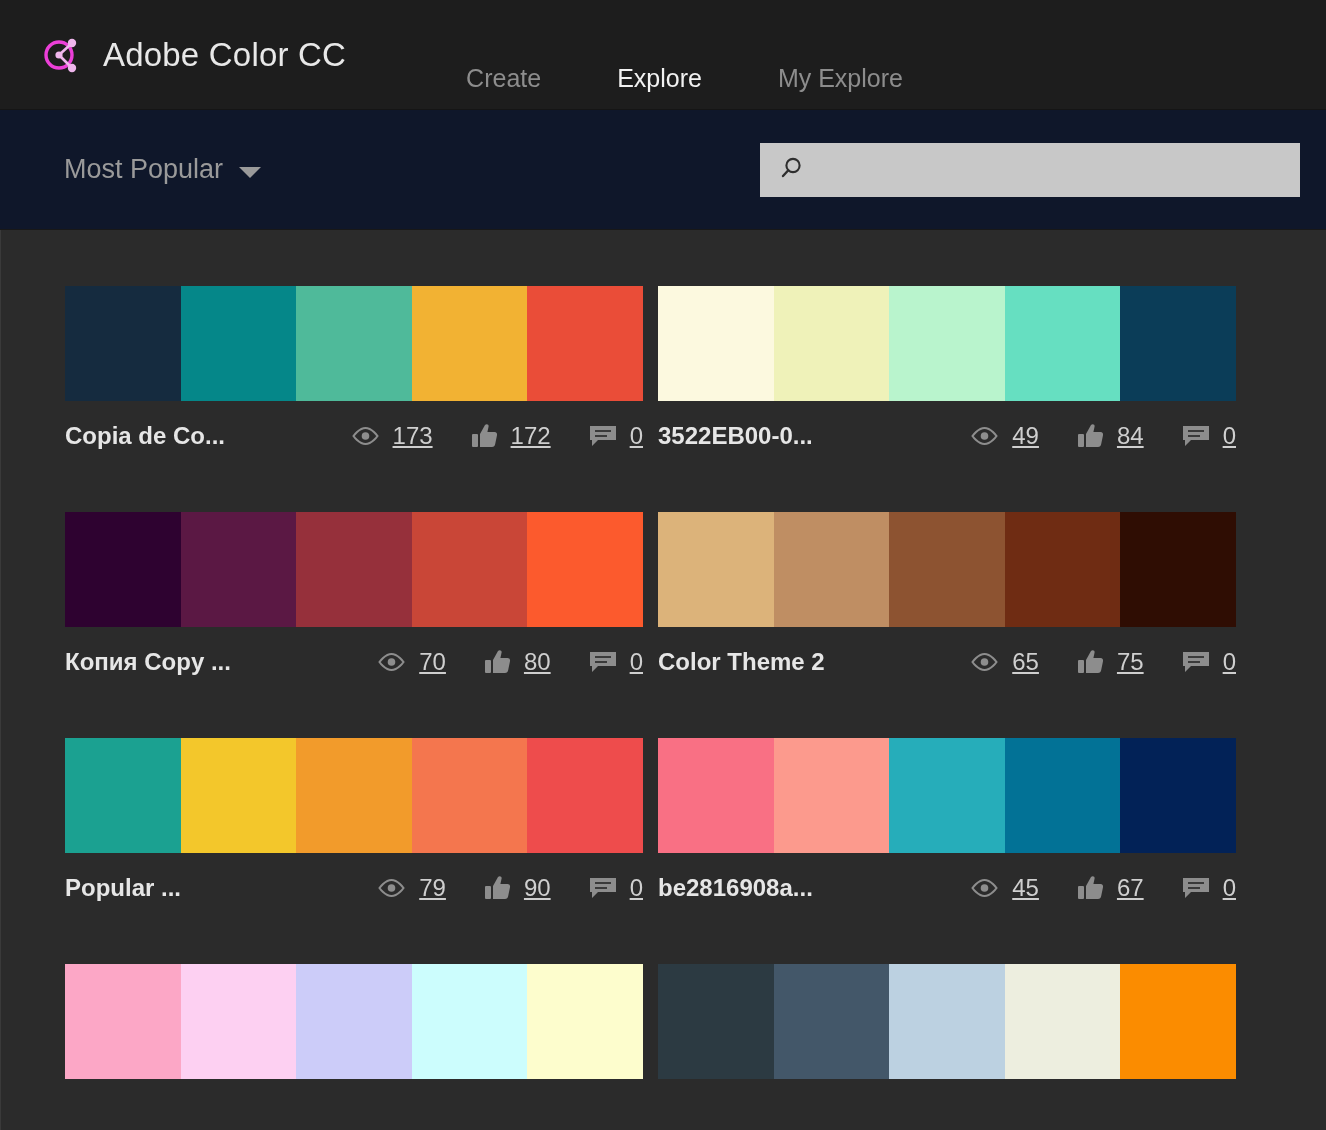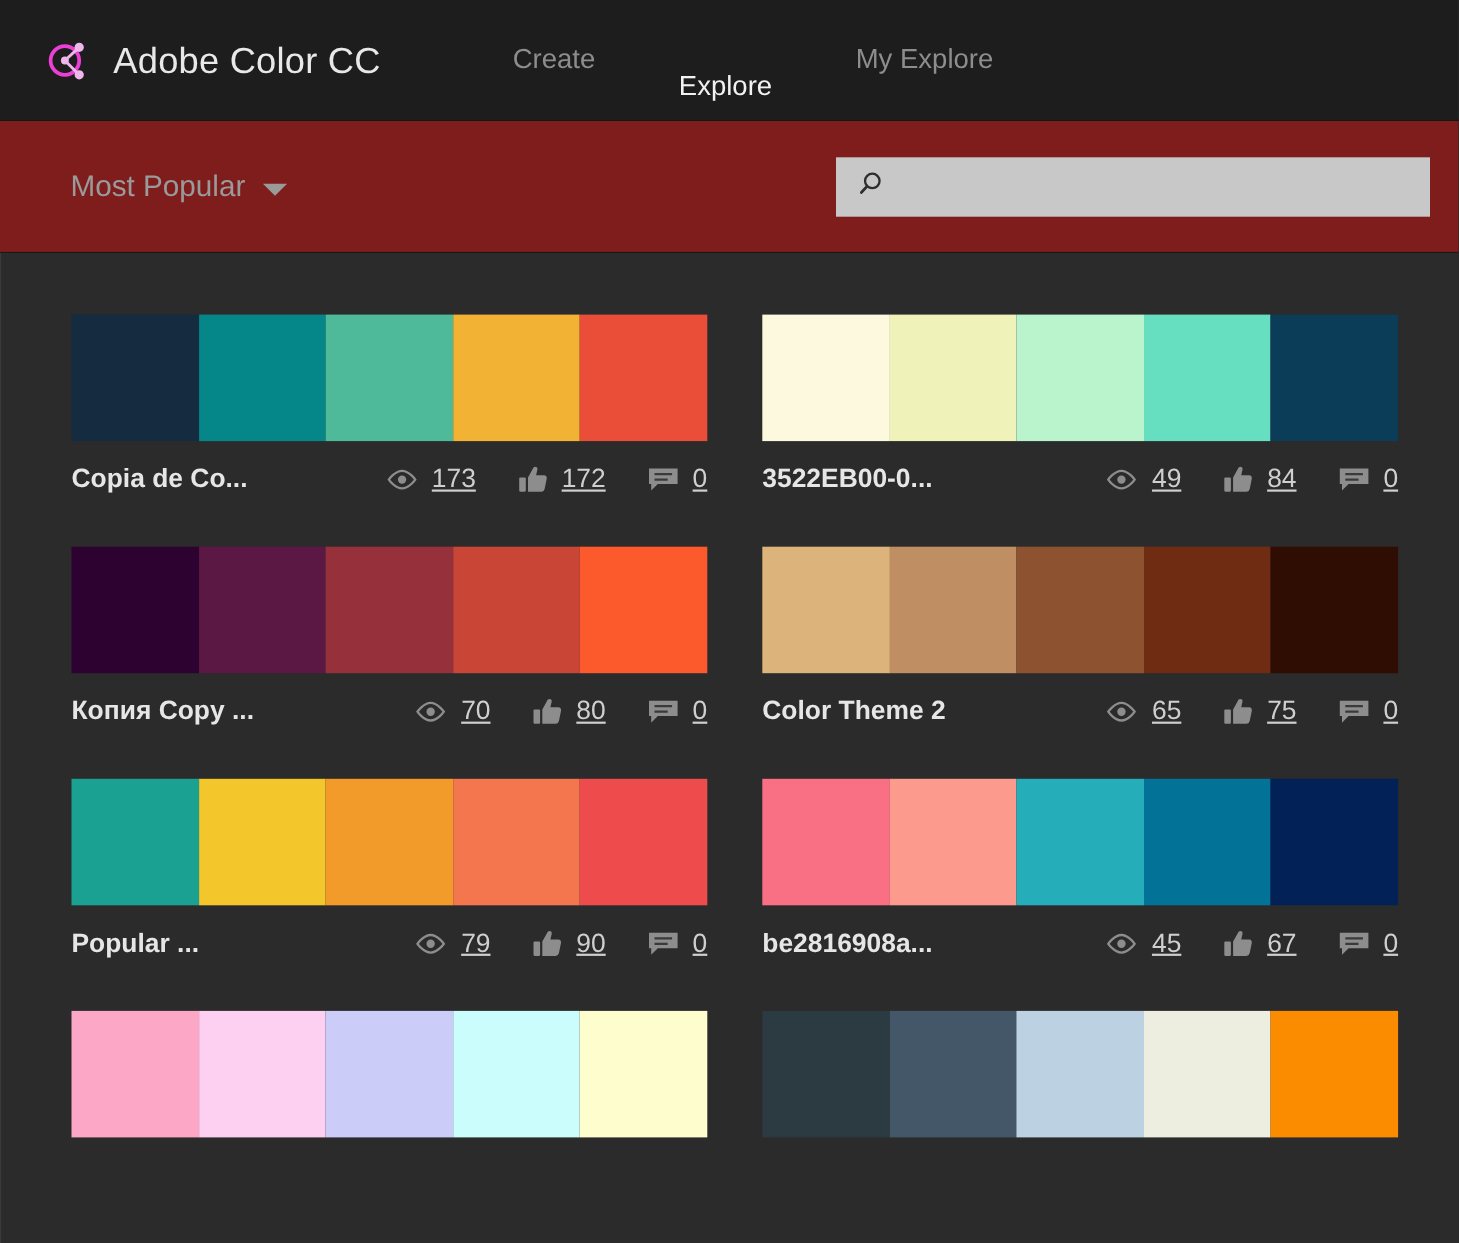--- a/index.html
+++ b/index.html
@@ -44,21 +44,21 @@
   .brand-title {
     font-size: 33px;
     color: #e8e8e8;
     font-weight: 400;
     letter-spacing: 0.2px;
     white-space: nowrap;
   }
 
   .nav {
     display: flex;
-    align-items: center;
+    align-items: flex-end;
     margin-left: 82px;
     gap: 0;
   }
   .nav-item {
     font-size: 25px;
     color: #8d8d8d;
     padding: 0 38px;
     white-space: nowrap;
     cursor: pointer;
   }
@@ -83,21 +83,21 @@
     grid-template-rows: repeat(3, 7px);
     gap: 5px;
     cursor: pointer;
   }
   .grid-icon i { background: #dcdcdc; display: block; width: 7px; height: 7px; }
   .cc-icon { width: 44px; height: 44px; cursor: pointer; }
 
   
   .filterbar {
     height: 120px;
-    background: #7f1d1d;
+    background: #0f172a;
     display: flex;
     align-items: center;
     padding: 0 26px 0 64px;
     flex: none;
     border-bottom: 1px solid #181818;
   }
   .sort-select {
     display: flex;
     align-items: center;
     gap: 16px;
@@ -143,20 +143,21 @@
     padding: 56px 0 0 0;
     overflow: hidden;
     border-left: 1px solid #3a3a3a;
   }
   .grid {
     display: grid;
     grid-template-columns: 578px 578px;
     column-gap: 50px;
     row-gap: 0;
     padding-left: 64px;
+    gap: 15px;
   }
   .theme-card { width: 578px; margin-bottom: 29px; }
 
   .swatches {
     display: flex;
     width: 578px;
     height: 115px;
   }
   .swatch { flex: 1; height: 100%; cursor: pointer; }
 

